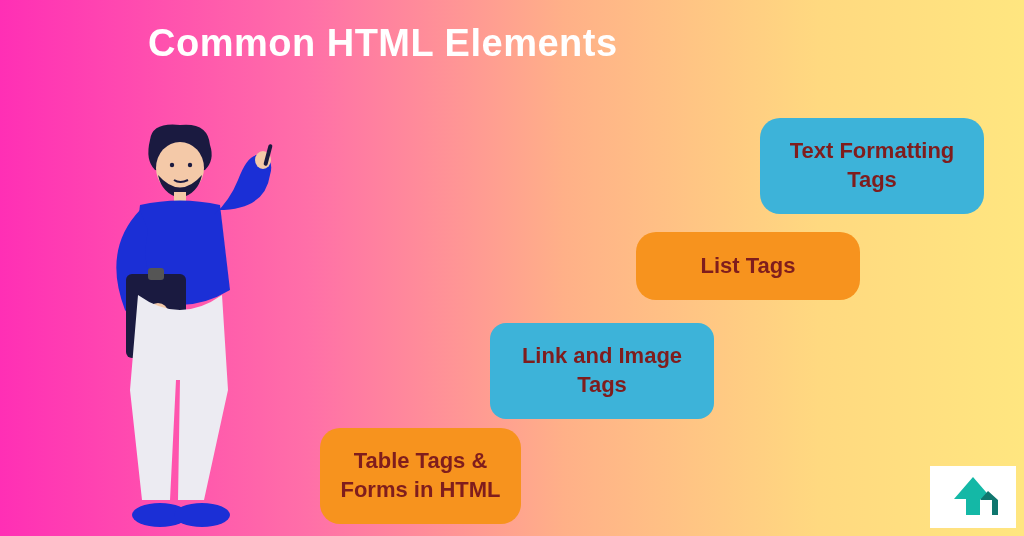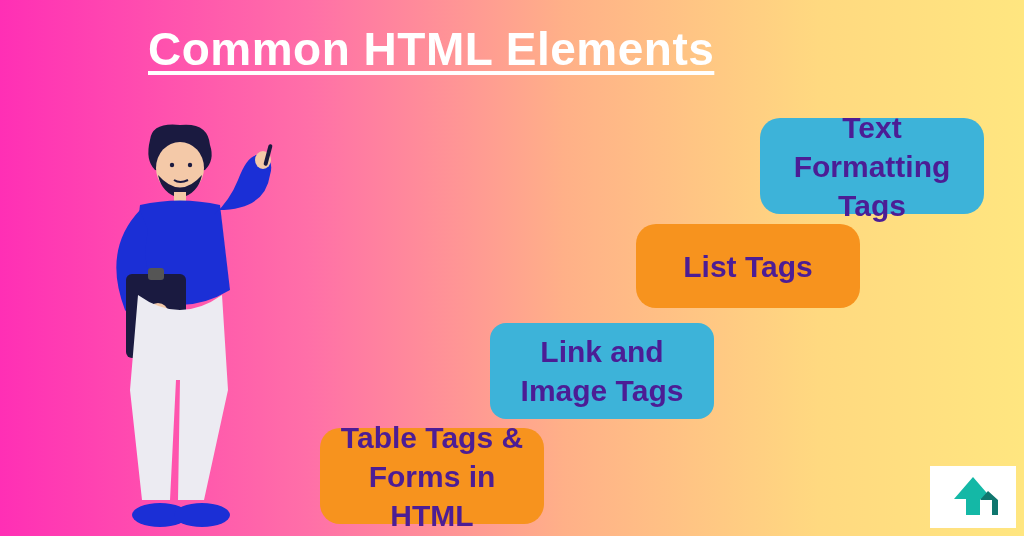--- a/index.html
+++ b/index.html
@@ -9,45 +9,44 @@
     background: linear-gradient(90deg, #ff2fb5 0%, #ff6fa8 30%, #ffb088 55%, #ffd980 80%, #ffe680 100%);
     font-family: Arial, Helvetica, sans-serif;
     position: relative;
     overflow: hidden;
   }
   .title {
     position: absolute;
     top: 22px;
     left: 148px;
     color: #fff;
-    font-size: 46px;
+    font-size: 38px;
     font-weight: 900;
     letter-spacing: 0.5px;
-    text-decoration: underline;
     text-underline-offset: 6px;
   }
   .card {
     position: absolute;
-    color: #4c1d95;
-    font-size: 30px;
+    color: #7f1d1d;
+    font-size: 22px;
     font-weight: 800;
     text-align: center;
     display: flex;
     align-items: center;
     justify-content: center;
     border-radius: 20px;
     padding: 10px 16px;
     line-height: 1.3;
   }
   .blue  { background: #3db3d9; }
   .orange{ background: #f7931e; }
   
-  .c1 { width: 224px; height: 96px; left: 320px; top: 428px; }
+  .c1 { width: 201px; height: 96px; left: 320px; top: 428px; }
   .c2 { width: 224px; height: 96px; left: 490px; top: 323px; border-radius: 16px; }
-  .c3 { width: 224px; height: 84px; left: 636px; top: 224px; }
+  .c3 { width: 224px; height: 68px; left: 636px; top: 232px; }
   .c4 { width: 224px; height: 96px; left: 760px; top: 118px; }
 
   
   .person {
     position: absolute;
     left: 80px;
     top: 120px;
     width: 200px;
     height: 400px;
   }

